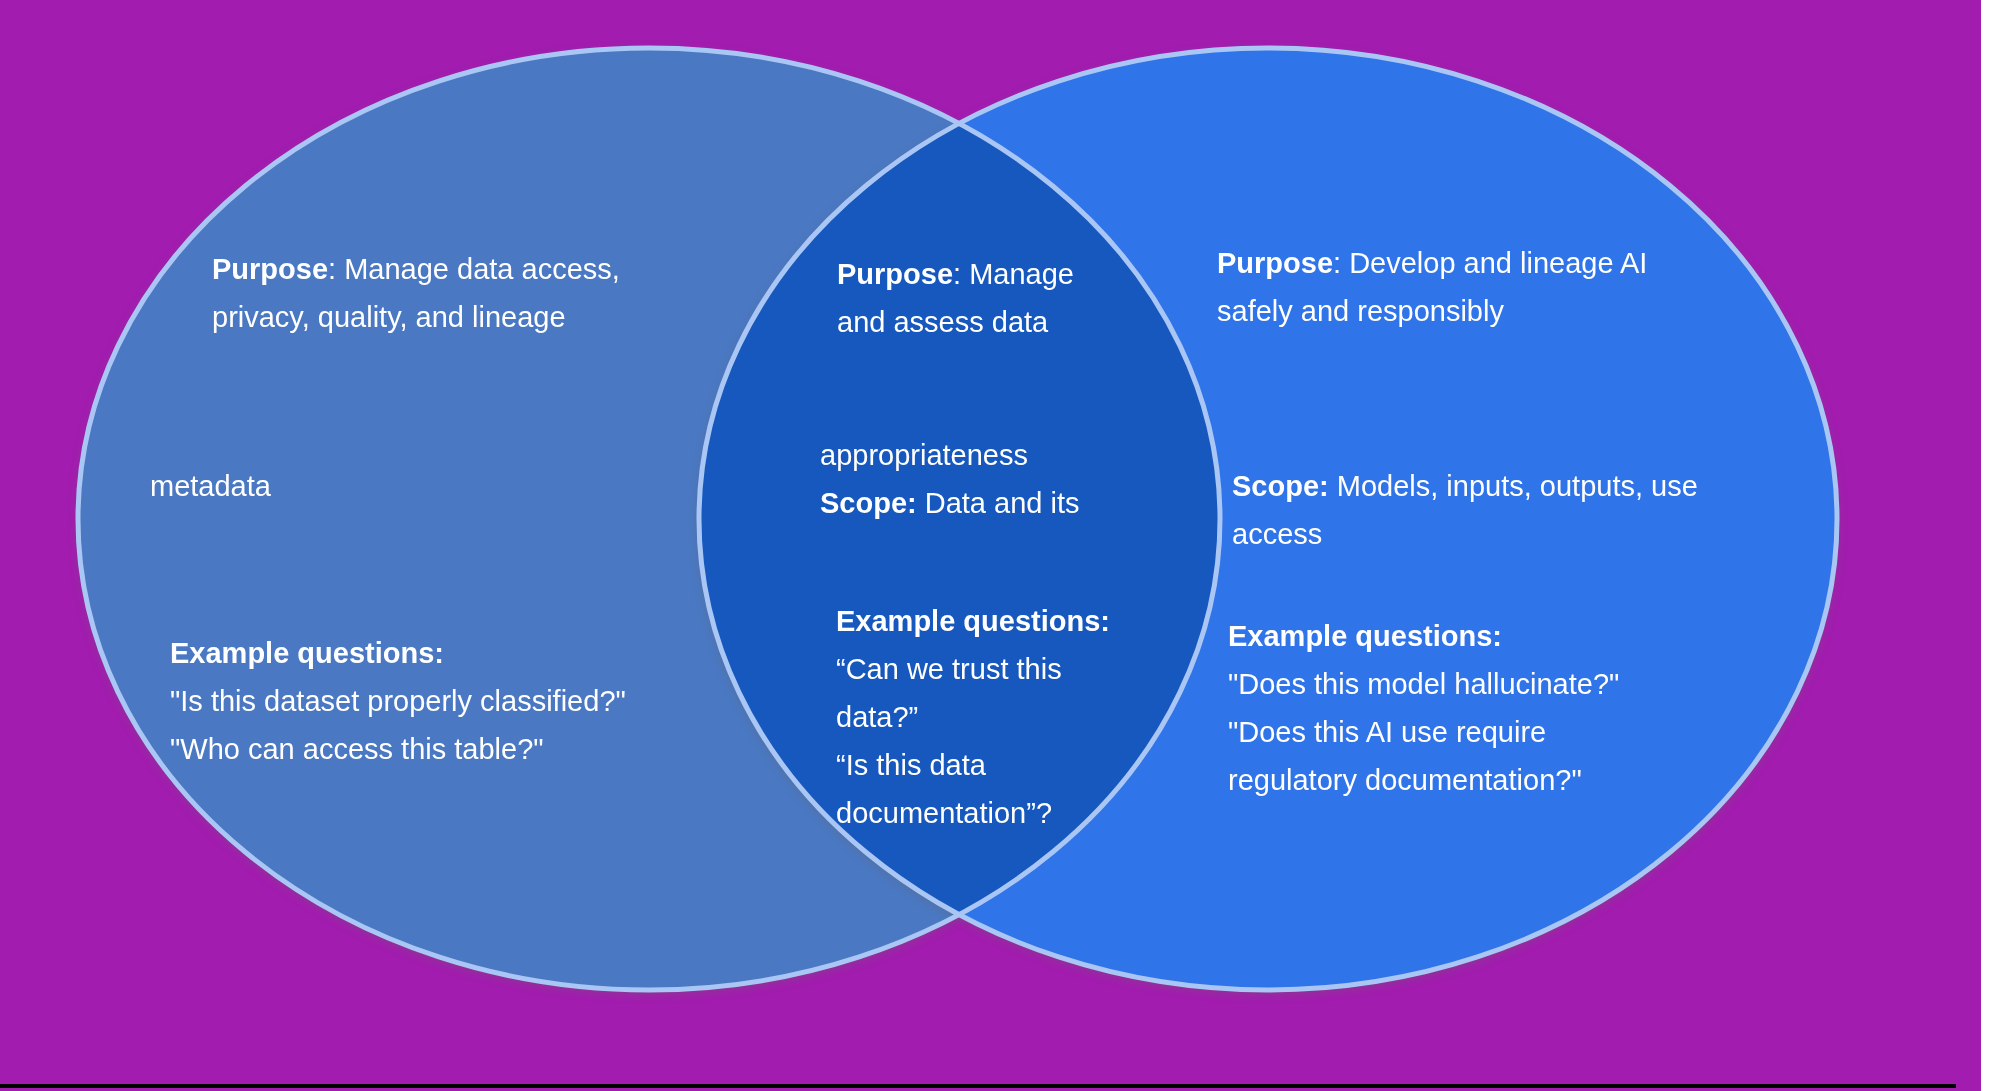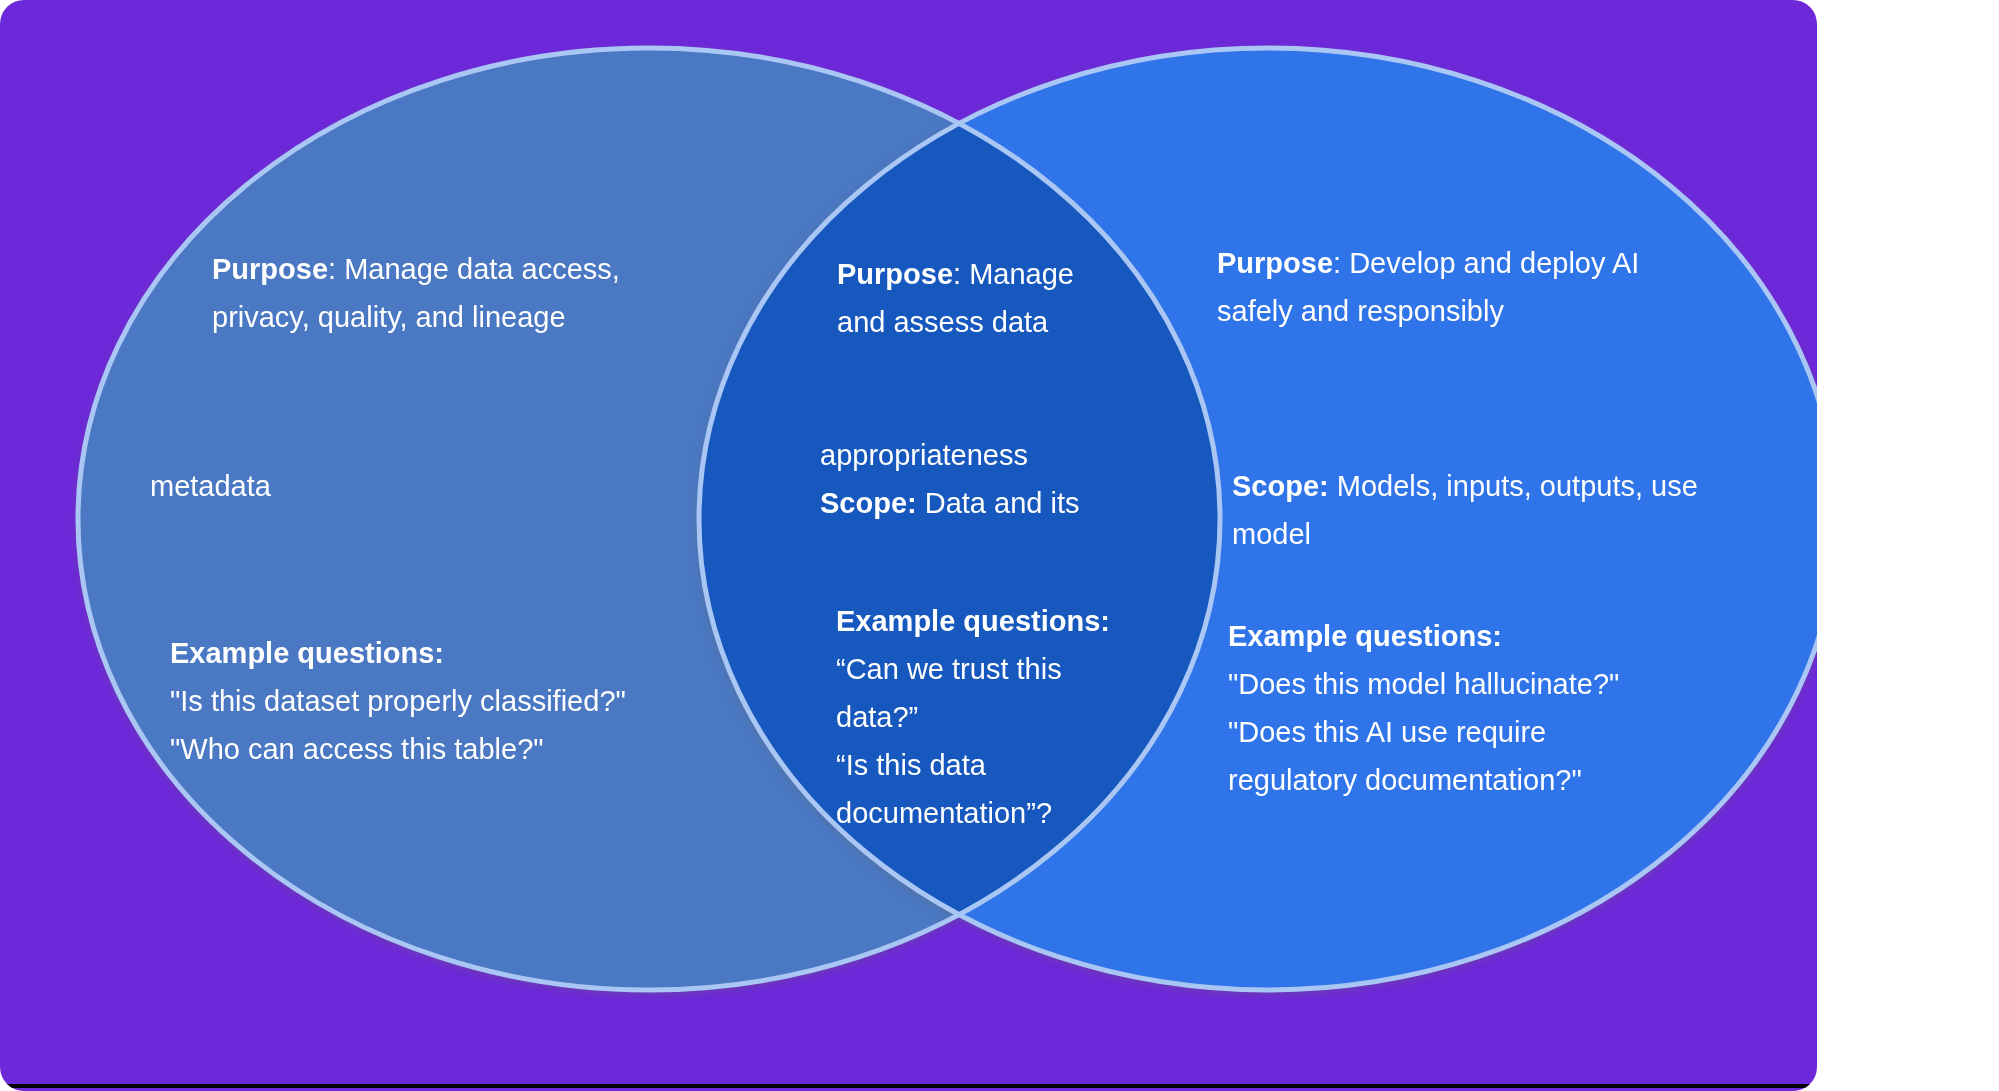--- a/index.html
+++ b/index.html
@@ -1,24 +1,23 @@
 <!DOCTYPE html>
 <html><head>
 <meta charset="utf-8">
 <title>Venn Diagram</title>
 <style>
   html, body { margin: 0; padding: 0; background: #ffffff; }
   .stage {
     position: relative;
-    width: 1817px;
+    width: 1981px;
     height: 1091px;
-    background: #6d28d9;
+    background: #a21caf;
     overflow: hidden;
     font-family: "Liberation Sans", sans-serif;
-    border-radius: 24px;
   }
   .venn-svg {
     position: absolute;
     left: 0; top: 0;
     width: 1999px; height: 1091px;
   }
   .shadowed { filter: drop-shadow(0 3px 5px rgba(100,100,100,0.5)); }
   .text-layer {
     position: absolute;
     left: 0; top: 0;
@@ -83,26 +82,26 @@
         <div class="tblock" style="left: 836px; top: 597px;">
           <div><span class="bold">Example questions:</span></div>
           <div><span>“Can we trust this</span></div>
           <div><span>data?”</span></div>
           <div><span>“Is this data</span></div>
           <div><span>documentation”?</span></div>
         </div>
       </div>
     <div>
         <div class="tblock" style="left: 1217px; top: 239px;">
-          <div><span class="bold">Purpose</span><span>: Develop and deploy AI</span></div>
+          <div><span class="bold">Purpose</span><span>: Develop and lineage AI</span></div>
           <div><span>safely and responsibly</span></div>
         </div>
         <div class="tblock" style="left: 1232px; top: 454px; margin-top: 8px;">
           <div><span class="bold">Scope:</span><span> Models, inputs, outputs, use</span></div>
-          <div><span>model</span></div>
+          <div><span>access</span></div>
         </div>
         <div class="tblock" style="left: 1228px; top: 612px;">
           <div><span class="bold">Example questions:</span></div>
           <div><span>"Does this model hallucinate?"</span></div>
           <div><span>"Does this AI use require</span></div>
           <div><span>regulatory documentation?"</span></div>
         </div>
       </div>
   </div>
 

